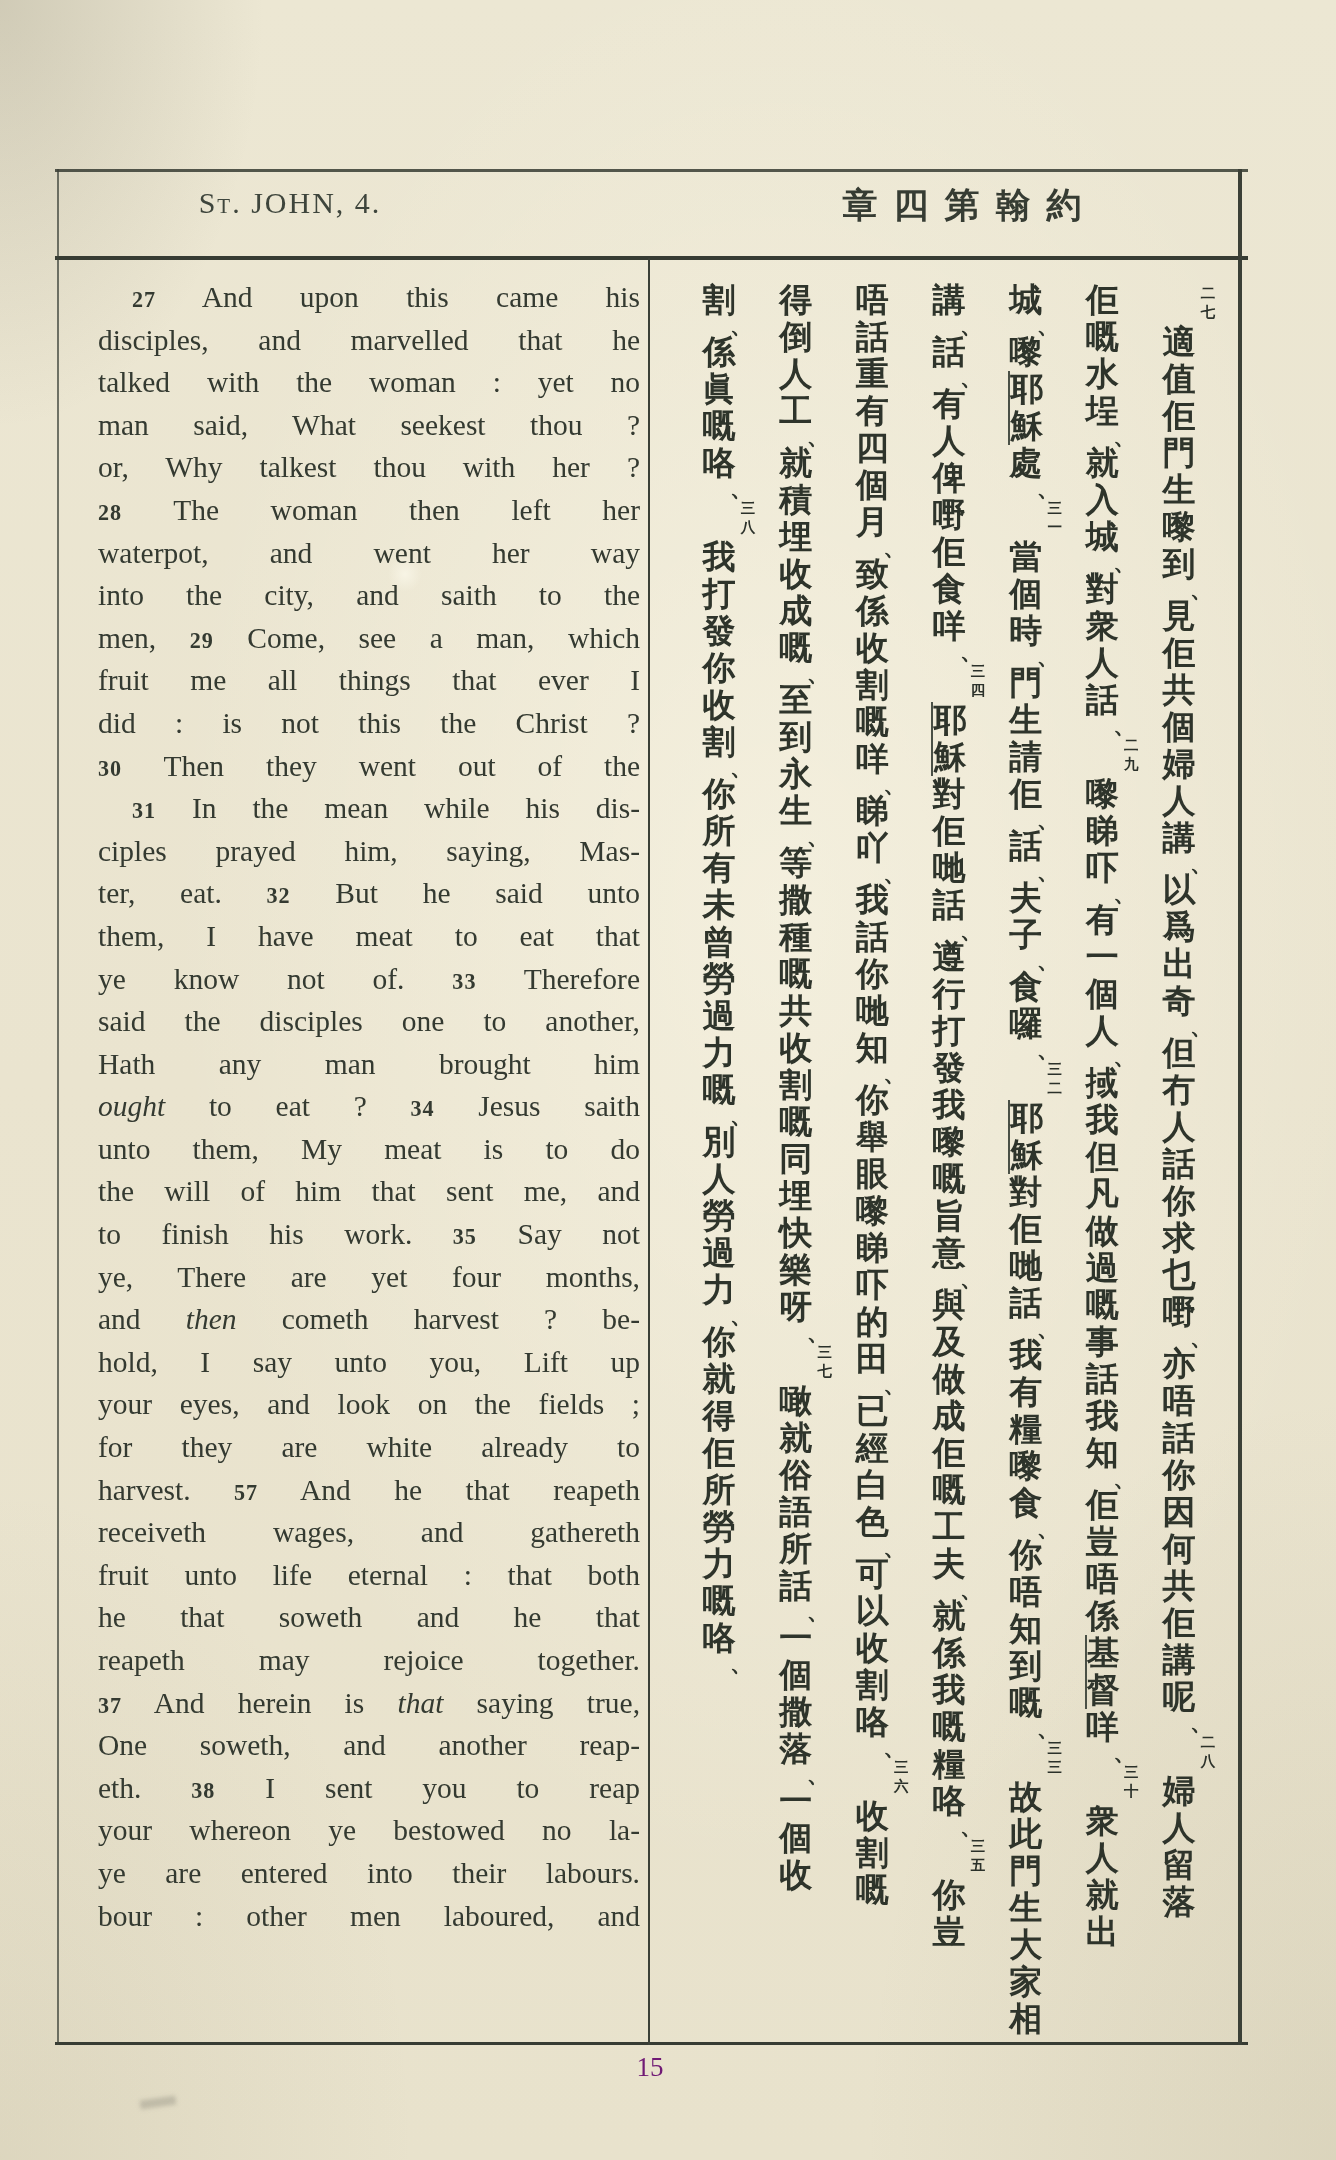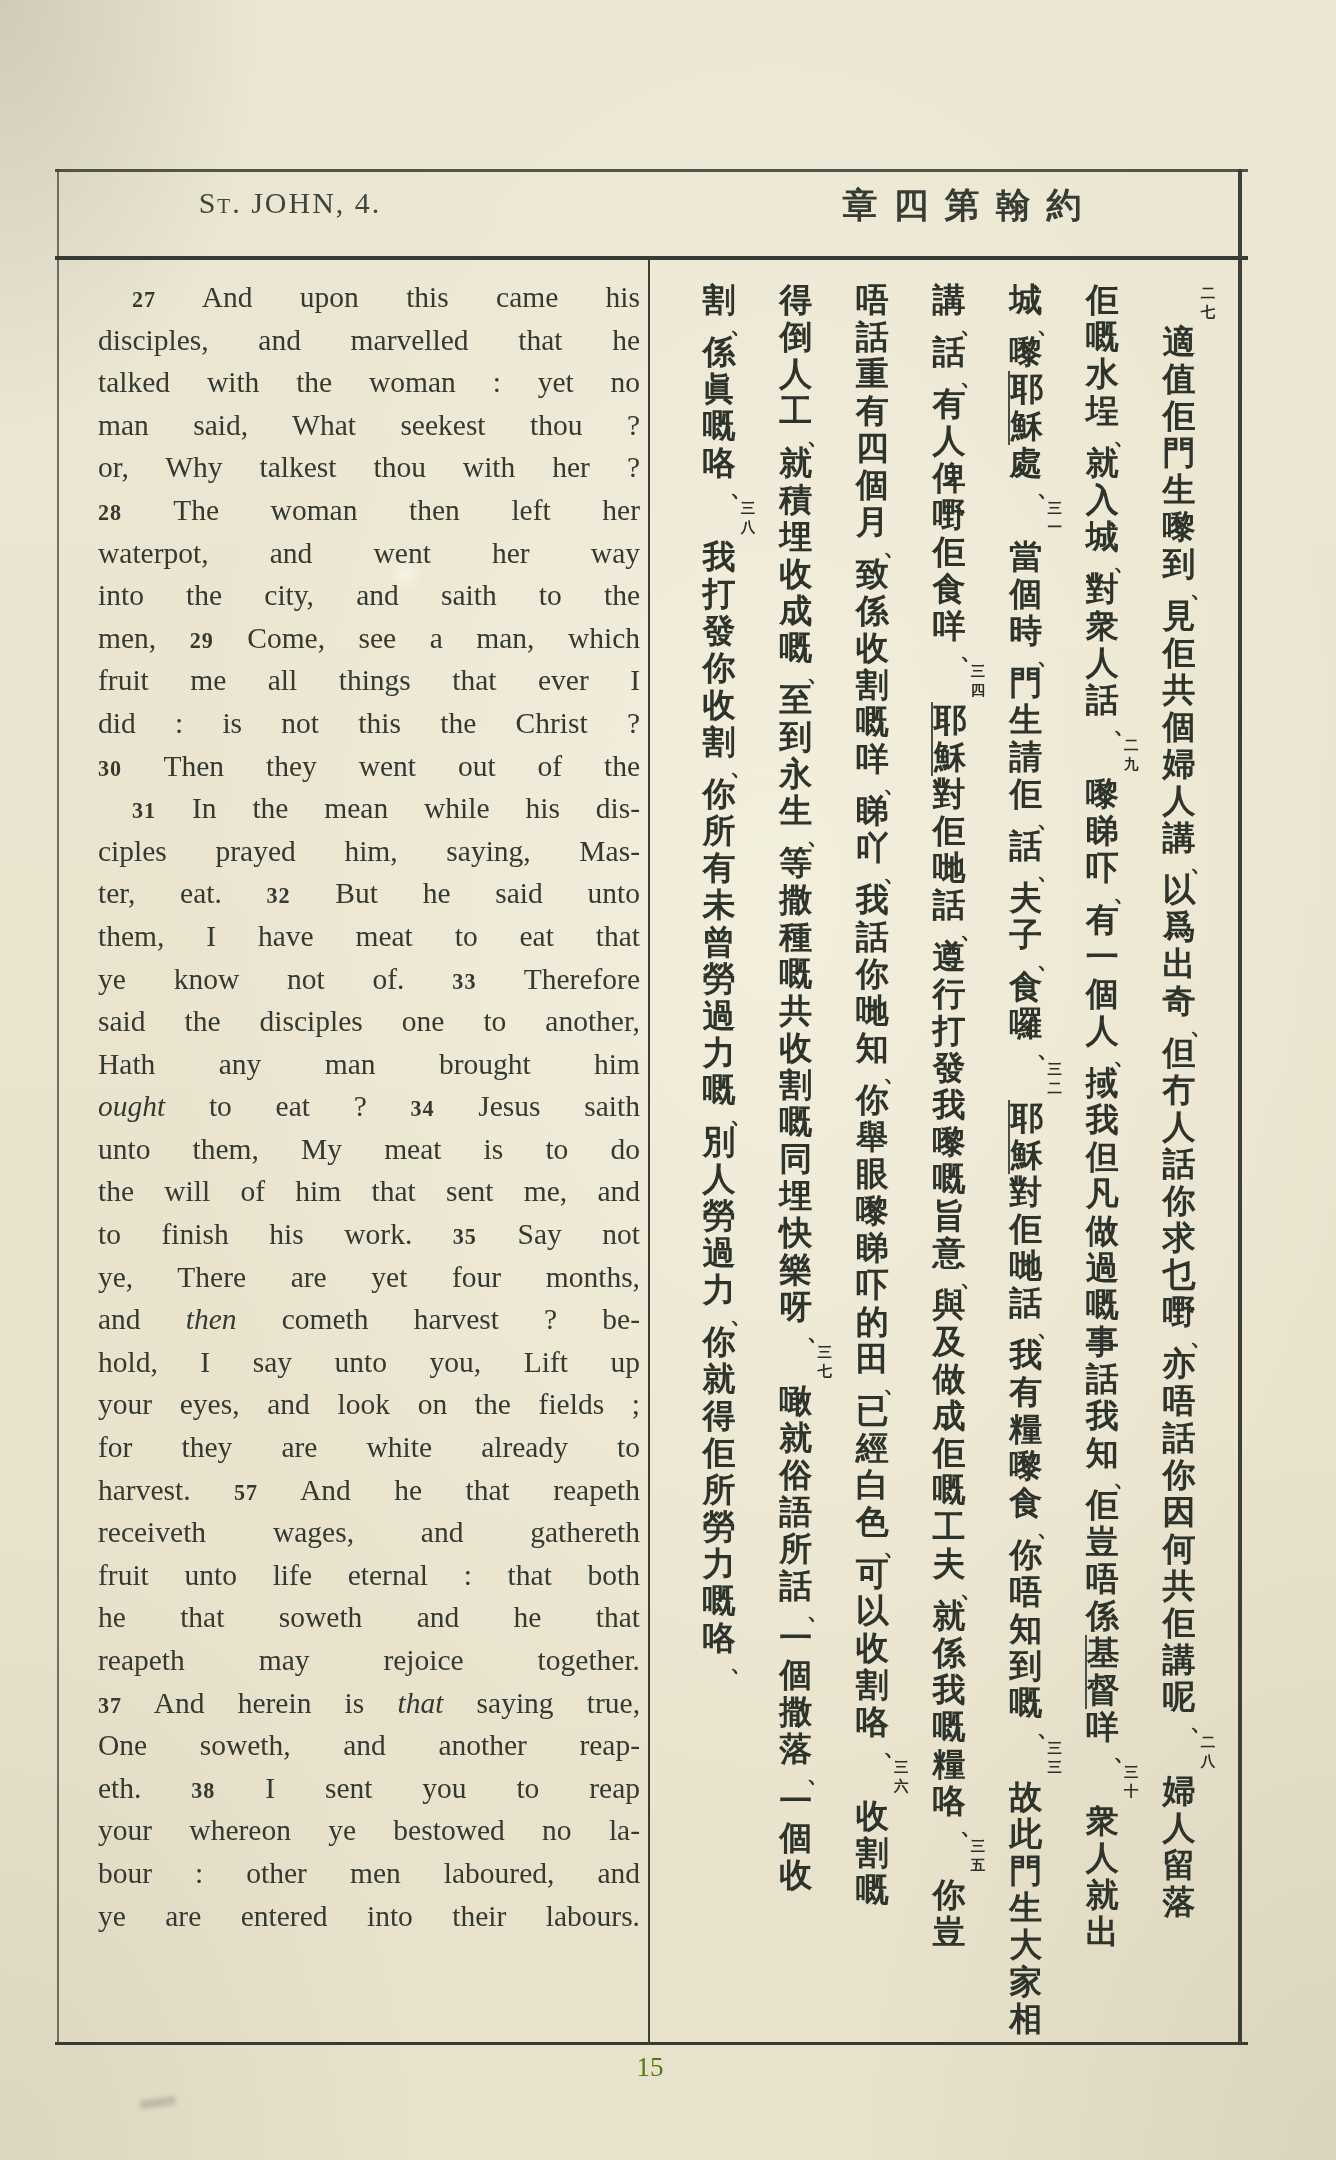--- a/index.html
+++ b/index.html
@@ -58,21 +58,21 @@
     align-self:flex-end;width:18px;margin-right:8px;
     height:15px;line-height:13px;font-size:23px;font-weight:bold;overflow:visible;
   }
   .cmark{
     align-self:flex-end;width:16px;margin:2px 0 2px 0;
     font-size:14.5px;line-height:19px;font-weight:bold;
     word-break:break-all;text-align:center;color:#2b312a;
   }
   .pagenum{
     position:absolute;left:0;top:2052px;width:1300px;text-align:center;
-    font-size:27px;color:#4d7c0f;
+    font-size:27px;color:#701a75;
   }
   .stain{
     position:absolute;left:388px;top:556px;width:34px;height:36px;border-radius:50%;
     background:radial-gradient(ellipse, rgba(248,245,230,0.95) 0%, rgba(248,245,230,0) 70%);
   }
   .smudge{
     position:absolute;left:140px;top:2098px;width:36px;height:9px;
     background:rgba(90,90,85,0.25);filter:blur(2px);transform:rotate(-8deg);
   }
 </style>
@@ -124,22 +124,22 @@
     <div class="line">for they are white already to</div>
     <div class="line">harvest. <span class="vnum">57</span> And he that reapeth</div>
     <div class="line">receiveth wages, and gathereth</div>
     <div class="line">fruit unto life eternal : that both</div>
     <div class="line">he that soweth and he that</div>
     <div class="line">reapeth may rejoice together.</div>
     <div class="line"><span class="vnum">37</span> And herein is <i>that</i> saying true,</div>
     <div class="line">One soweth, and another reap-</div>
     <div class="line">eth. <span class="vnum">38</span> I sent you to reap</div>
     <div class="line">your whereon ye bestowed no la-</div>
+    <div class="line">ye are entered into their labours.</div>
     <div class="line">bour : other men laboured, and</div>
-    <div class="line">ye are entered into their labours.</div>
   </div>
 
 <div class="zh">
     <div class="ccol">
       <span class="cmark">二七</span>
       <span class="cch">適</span>
       <span class="cch">值</span>
       <span class="cch">佢</span>
       <span class="cch">門</span>
       <span class="cch">生</span>

